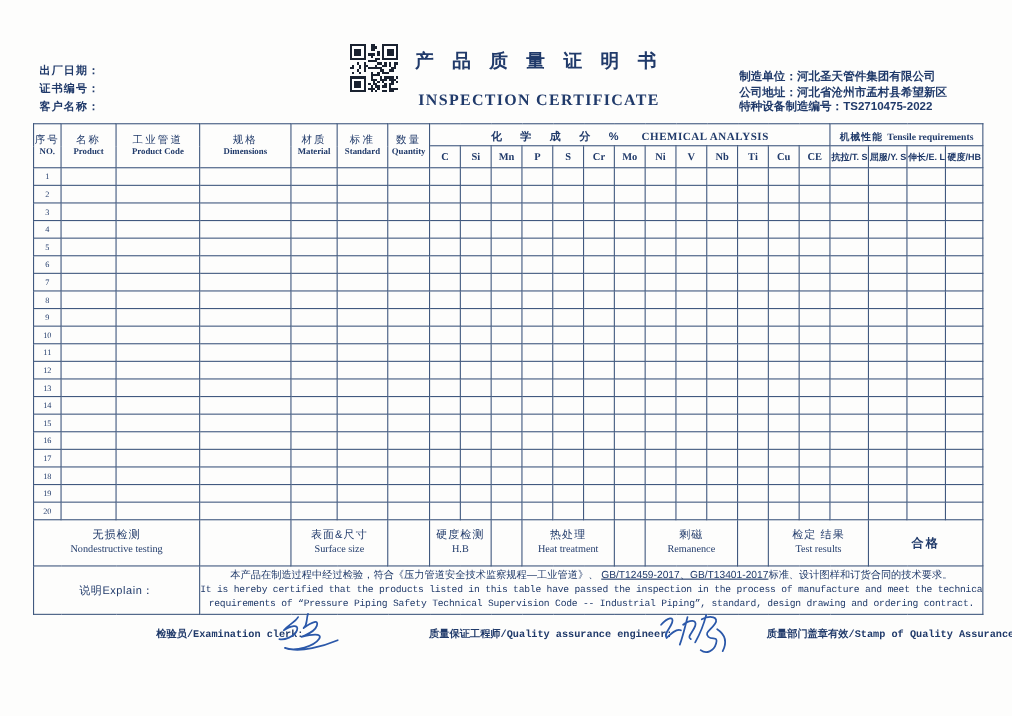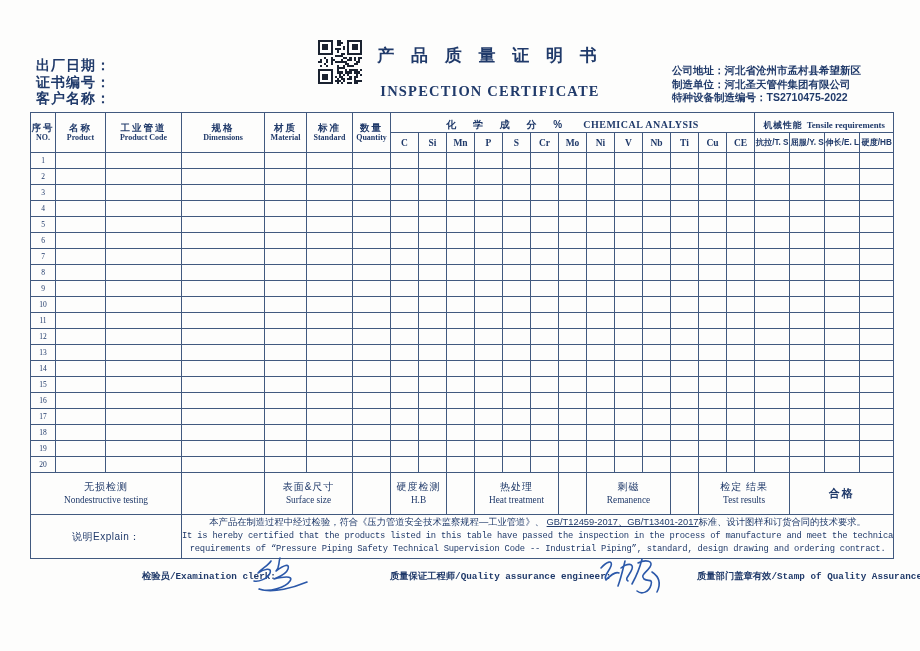--- a/index.html
+++ b/index.html
@@ -10,42 +10,42 @@
   *{box-sizing:border-box;}
   html,body{margin:0;padding:0;}
   body{
     width:920px;height:651px;position:relative;background:#fdfdfc;
     font-family:"Liberation Sans",sans-serif;color:var(--ink);
     overflow:hidden;
   }
   .abs{position:absolute;}
 
   
-  .meta-left{left:36px;top:57px;font-size:14px;font-weight:600;letter-spacing:1px;line-height:16.5px;}
+  .meta-left{left:36px;top:57px;font-size:10px;font-weight:600;letter-spacing:1px;line-height:16.5px;}
   
   .qr{left:318px;top:40px;width:44px;height:44px;}
   .qr svg{width:44px;height:44px;display:block;}
   
   .title-wrap{left:330px;top:44px;width:320px;text-align:center;}
   .title-cn{font-size:17px;font-weight:700;letter-spacing:6px;}
   .title-en{font-family:"Liberation Serif",serif;font-size:14.5px;font-weight:700;letter-spacing:1.2px;margin-top:16px;}
   
   .meta-right{left:672px;top:64px;font-size:10.5px;font-weight:600;line-height:13.5px;}
 
   
   table.cert{
     position:absolute;left:30px;top:112px;width:864px;
     border-collapse:collapse;table-layout:fixed;
     border:1.5px solid var(--border);
   }
   table.cert th,table.cert td{
     border:1px solid var(--border);padding:0;text-align:center;vertical-align:middle;overflow:hidden;
   }
   tr.h1{height:20px;} tr.h2{height:20px;}
-  th .cn{font-size:9.5px;font-weight:700;letter-spacing:2px;line-height:11px;}
+  th .cn{font-size:9.5px;font-weight:400;letter-spacing:2px;line-height:11px;}
   th .en{font-family:"Liberation Serif",serif;font-size:8px;font-weight:700;line-height:10px;}
   .grp-cn{font-size:10px;font-weight:700;letter-spacing:7px;}
   .grp-en{font-family:"Liberation Serif",serif;font-size:10px;font-weight:700;margin-left:14px;letter-spacing:.5px;}
   .grp2-cn{font-size:8.8px;font-weight:700;letter-spacing:1px;}
   .grp2-en{font-family:"Liberation Serif",serif;font-size:8.8px;font-weight:700;margin-left:4px;}
   tr.h2 th.elem{font-family:"Liberation Serif",serif;font-size:9.5px;font-weight:700;}
   tr.h2 th.mech{font-size:8.2px;font-weight:600;}
   tr.datarow{height:16px;}
   td.rownum{font-family:"Liberation Serif",serif;font-size:7.5px;}
   tr.sumrow{height:42px;}
@@ -198,22 +198,22 @@
       <rect x="2" y="16" width="3" height="3" fill="#1a2230"></rect>
     </svg>
 </div>
 
 <div class="abs title-wrap">
   <div class="title-cn">产 品 质 量 证 明 书</div>
   <div class="title-en">INSPECTION CERTIFICATE</div>
 </div>
 
 <div class="abs meta-right">
+  <div>制造单位：河北圣天管件集团有限公司</div>
   <div>公司地址：河北省沧州市孟村县希望新区</div>
-  <div>制造单位：河北圣天管件集团有限公司</div>
   <div>特种设备制造编号：TS2710475-2022</div>
 </div>
 
 <table class="cert">
   <colgroup>
     <col style="width:25px">
       <col style="width:50px">
       <col style="width:76px">
       <col style="width:83px">
     <col style="width:42px">

